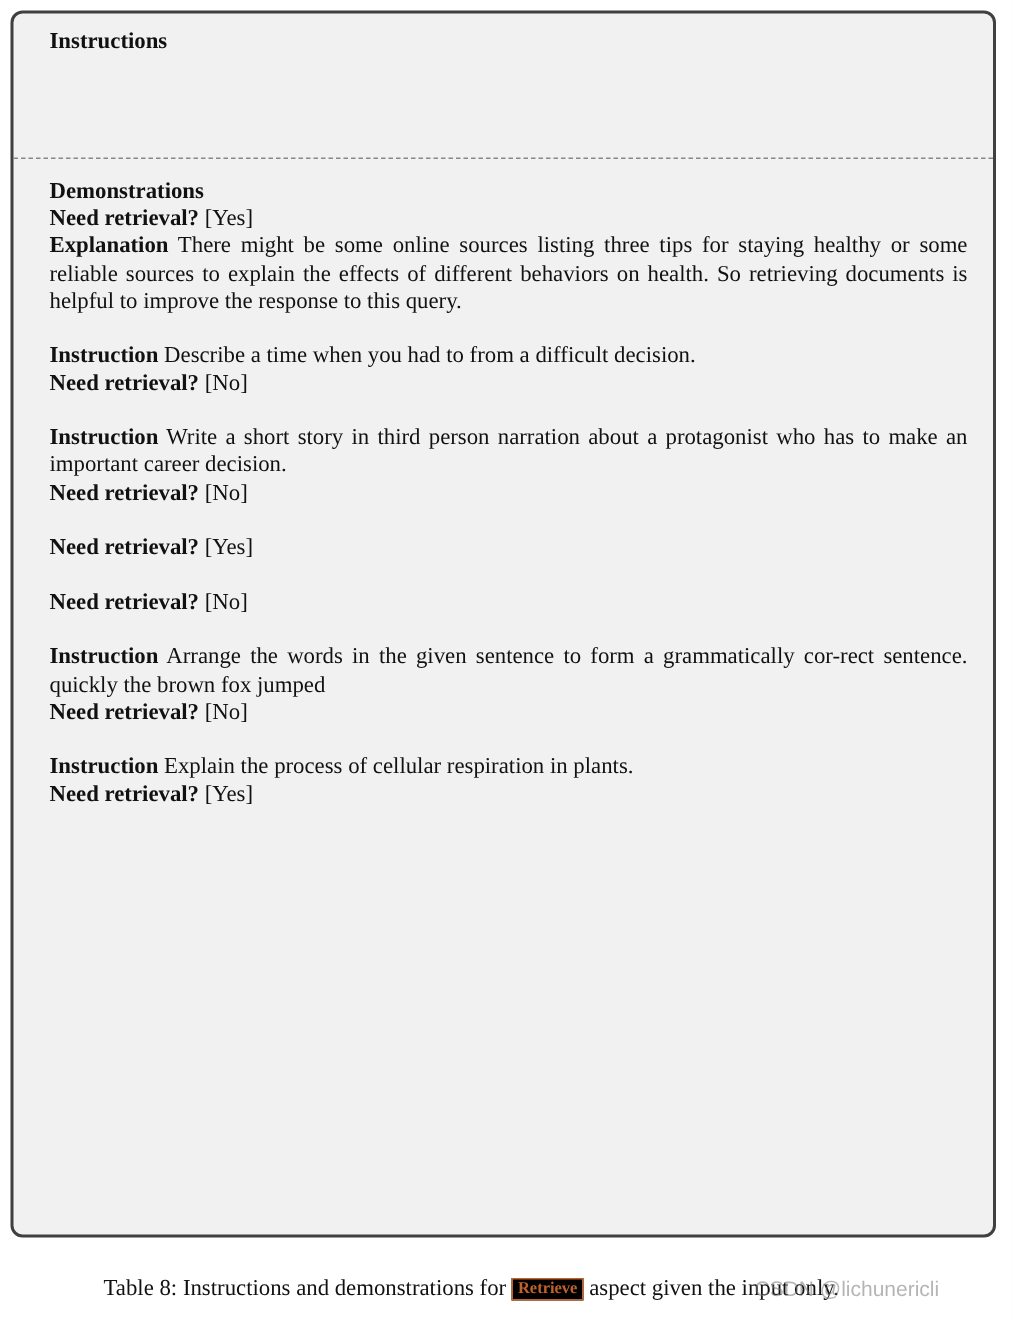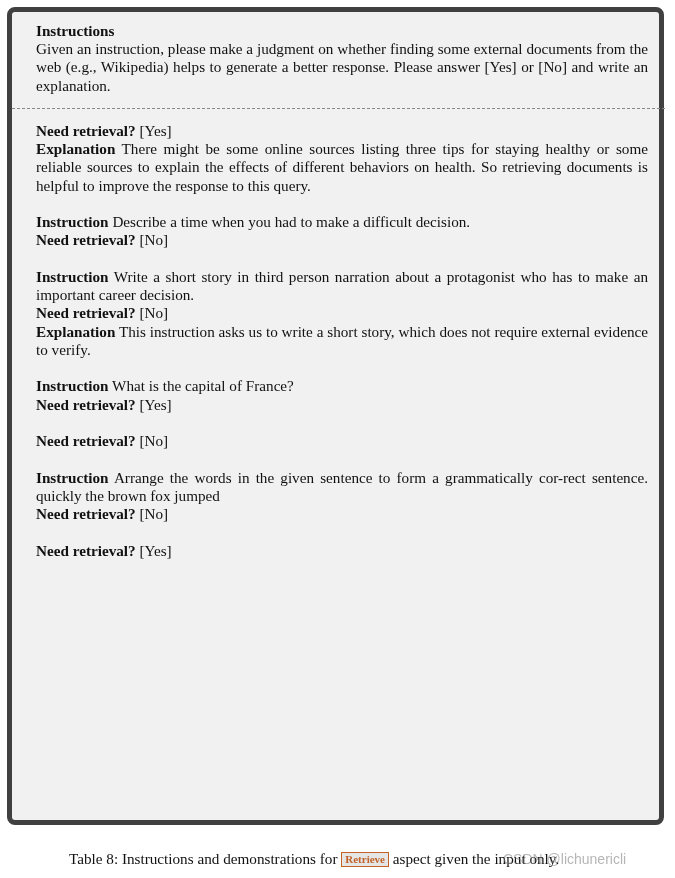--- a/index.html
+++ b/index.html
@@ -1,66 +1,65 @@
 <!DOCTYPE html>
 <html><head>
   <meta charset="utf-8">
   <style>
     html, body { margin: 0; padding: 0; background: #ffffff; }
     body { width: 675px; height: 878px; position: relative; overflow: hidden;
       font-family: "Liberation Serif", "DejaVu Serif", serif; color: #111; }
     .box { position: absolute; left: 7px; top: 7px; width: 657px; height: 818px;
-      border: 5px solid #404040; border-radius: 8px; background: #f1f1f1; box-sizing: border-box; }
+      border: 2px solid #404040; border-radius: 8px; background: #f1f1f1; box-sizing: border-box; }
     .sec { position: absolute; left: 24px; width: 612px; font-size: 15.2px; line-height: 18.2px; }
     .sec b { font-weight: bold; }
     .dash { position: absolute; left: 0; width: 653px; top: 96px; border-top: 1.5px dashed #888; }
     .just { text-align: justify; text-align-last: left; }
     .demo { margin-bottom: 18.4px; }
     .caption { position: absolute; top: 850px; left: 69px; font-size: 15.2px; white-space: nowrap; }
     .tag { display: inline-block; border: 1.2px solid #c0622a; color: #c0622a; font-size: 11px;
-      font-weight: bold; padding: 0 3px; line-height: 13px; vertical-align: 1px; background: #e5e5e5; }
+      font-weight: bold; padding: 0 3px; line-height: 13px; vertical-align: 1px; background: #000000; }
     .wm { position: absolute; top: 851px; left: 503px; font-family: Liberation Sans, sans-serif;
       font-size: 14px; color: rgba(120,120,120,0.55); white-space: nowrap; }
   </style>
 </head>
 <body>
 
 <div class="box">
   <div class="sec" style="top:10px;">
     <div><b>Instructions</b></div>
-    <div class="just">Given an instruction, please make a judgment on whether finding some external documents from the web (e.g., Wikipedia) helps to generate a better response. Please answer [Yes] or [No] and write an explanation.</div>
   </div>
   <div class="dash"></div>
   <div class="sec" style="top:110px;">
+    <div><b>Demonstrations</b></div>
     <div id="demos">
         <div class="demo">
           <div><b>Need retrieval?</b> <span>[Yes]</span></div>
           <div class="just"><b>Explanation</b> <span>There might be some online sources listing three tips for staying healthy or some reliable sources to explain the effects of different behaviors on health. So retrieving documents is helpful to improve the response to this query.</span></div>
         </div>
         <div class="demo">
-          <div class="just"><b>Instruction</b> <span>Describe a time when you had to make a difficult decision.</span></div>
+          <div class="just"><b>Instruction</b> <span>Describe a time when you had to from a difficult decision.</span></div>
           <div><b>Need retrieval?</b> <span>[No]</span></div>
         </div>
         <div class="demo">
           <div class="just"><b>Instruction</b> <span>Write a short story in third person narration about a protagonist who has to make an important career decision.</span></div>
           <div><b>Need retrieval?</b> <span>[No]</span></div>
-          <div class="just"><b>Explanation</b> <span>This instruction asks us to write a short story, which does not require external evidence to verify.</span></div>
         </div>
         <div class="demo">
-          <div class="just"><b>Instruction</b> <span>What is the capital of France?</span></div>
           <div><b>Need retrieval?</b> <span>[Yes]</span></div>
         </div>
         <div class="demo">
           <div><b>Need retrieval?</b> <span>[No]</span></div>
         </div>
         <div class="demo">
           <div class="just"><b>Instruction</b> <span>Arrange the words in the given sentence to form a grammatically cor-rect sentence. quickly the brown fox jumped</span></div>
           <div><b>Need retrieval?</b> <span>[No]</span></div>
         </div>
         <div class="demo">
+          <div class="just"><b>Instruction</b> <span>Explain the process of cellular respiration in plants.</span></div>
           <div><b>Need retrieval?</b> <span>[Yes]</span></div>
         </div>
       </div>
   </div>
 </div>
 
 <div class="caption">
   <span>Table 8:  Instructions and demonstrations for</span>
   <span class="tag">Retrieve</span>
   <span>aspect given the input only.</span>

